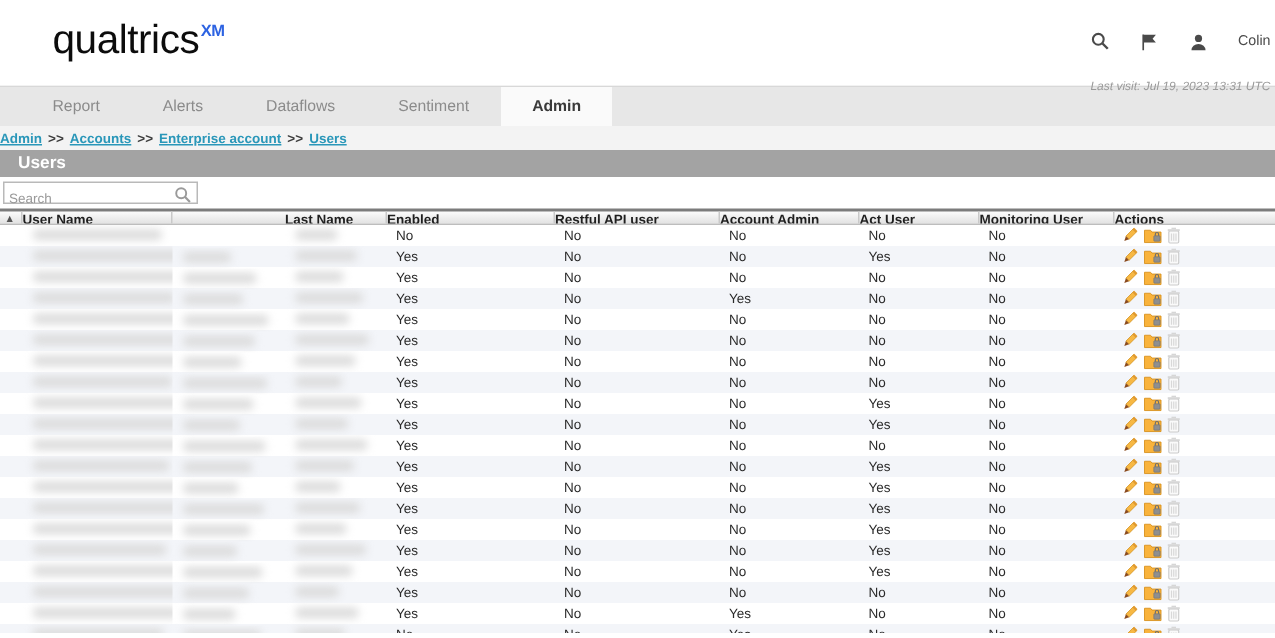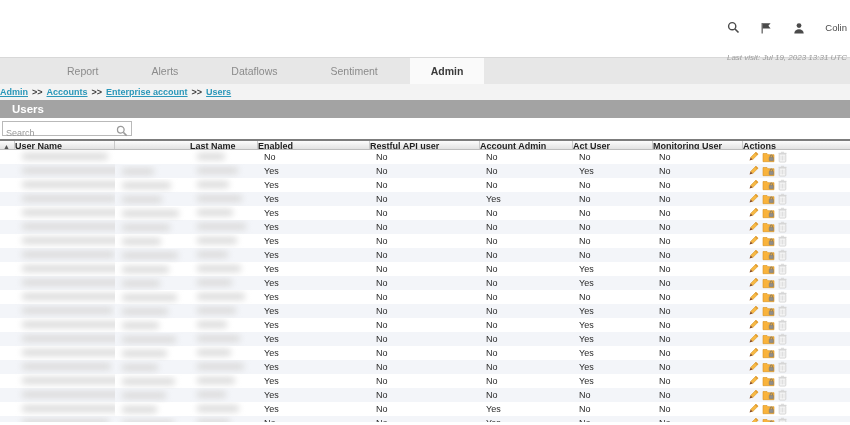--- a/index.html
+++ b/index.html
@@ -10,21 +10,21 @@
   .topbar { height:57px; background:#fff; position:relative; }
   .logo { position:absolute; left:35px; top:11px; font-size:27px; color:#0c0c0c; letter-spacing:-0.3px; }
   .logo .xm { color:#2d63e2; font-size:11px; font-weight:bold; position:relative; top:-11px; margin-left:1px; }
   .top-right { position:absolute; right:3px; top:21px; text-align:right; }
   .top-icons { display:flex; align-items:center; gap:8px; justify-content:space-between; }
   .top-icons svg { display:block; }
   .username { font-size:9.5px; color:#4a4a4a; white-space:nowrap; }
   .last-visit { font-size:8px; font-style:italic; color:#9a9a9a; margin-top:19px; white-space:nowrap; }
 
   
-  .tabbar { height:27px; background:#e7e7e7; border-top:1px solid #d8d8d8; padding-left:46px; display:flex;gap:11px; }
+  .tabbar { height:27px; background:#e7e7e7; border-top:1px solid #d8d8d8; padding-left:14px; display:flex; }
   .tab { padding:0 21px; line-height:26px; font-size:10.5px; color:#8b8b8b; cursor:pointer; white-space:nowrap; }
   .tab.active { background:#fafafa; color:#3a3a3a; font-weight:bold; }
 
   
   .breadcrumb-bar { height:16px; background:#f3f3f3; line-height:16px; padding-left:0; font-size:9px; }
   .bc-link { color:#2a97b9; font-weight:bold; text-decoration:underline; cursor:pointer; }
   .bc-sep { color:#3d3d3d; font-weight:bold; margin:0 4px; }
 
   
   .title-bar { height:18px; background:#a3a3a3; color:#fff; font-weight:bold; font-size:11.5px;
@@ -67,20 +67,23 @@
   .td.c-actions { display:flex; align-items:center; gap:2px; padding-left:4px; }
   .act-icon { width:13px; height:12px; display:inline-block; cursor:pointer; }
   .act-icon svg { display:block; }
 </style>
 </head>
 <body>
 
 <div class="app">
 
   <header class="topbar">
+    <div class="logo">
+      <span>qualtrics</span><span class="xm">XM</span>
+    </div>
     <div class="top-right">
       <div class="top-icons">
         <span>
           <svg width="13" height="13" viewBox="0 0 13 13">
               <circle cx="5.2" cy="5.2" r="3.6" fill="none" stroke="#4a4a4a" stroke-width="1.4"></circle>
               <line x1="8" y1="8" x2="11.5" y2="11.5" stroke="#4a4a4a" stroke-width="1.6"></line>
             </svg>
         </span>
         <span>
           <svg width="12" height="12" viewBox="0 0 12 12">

